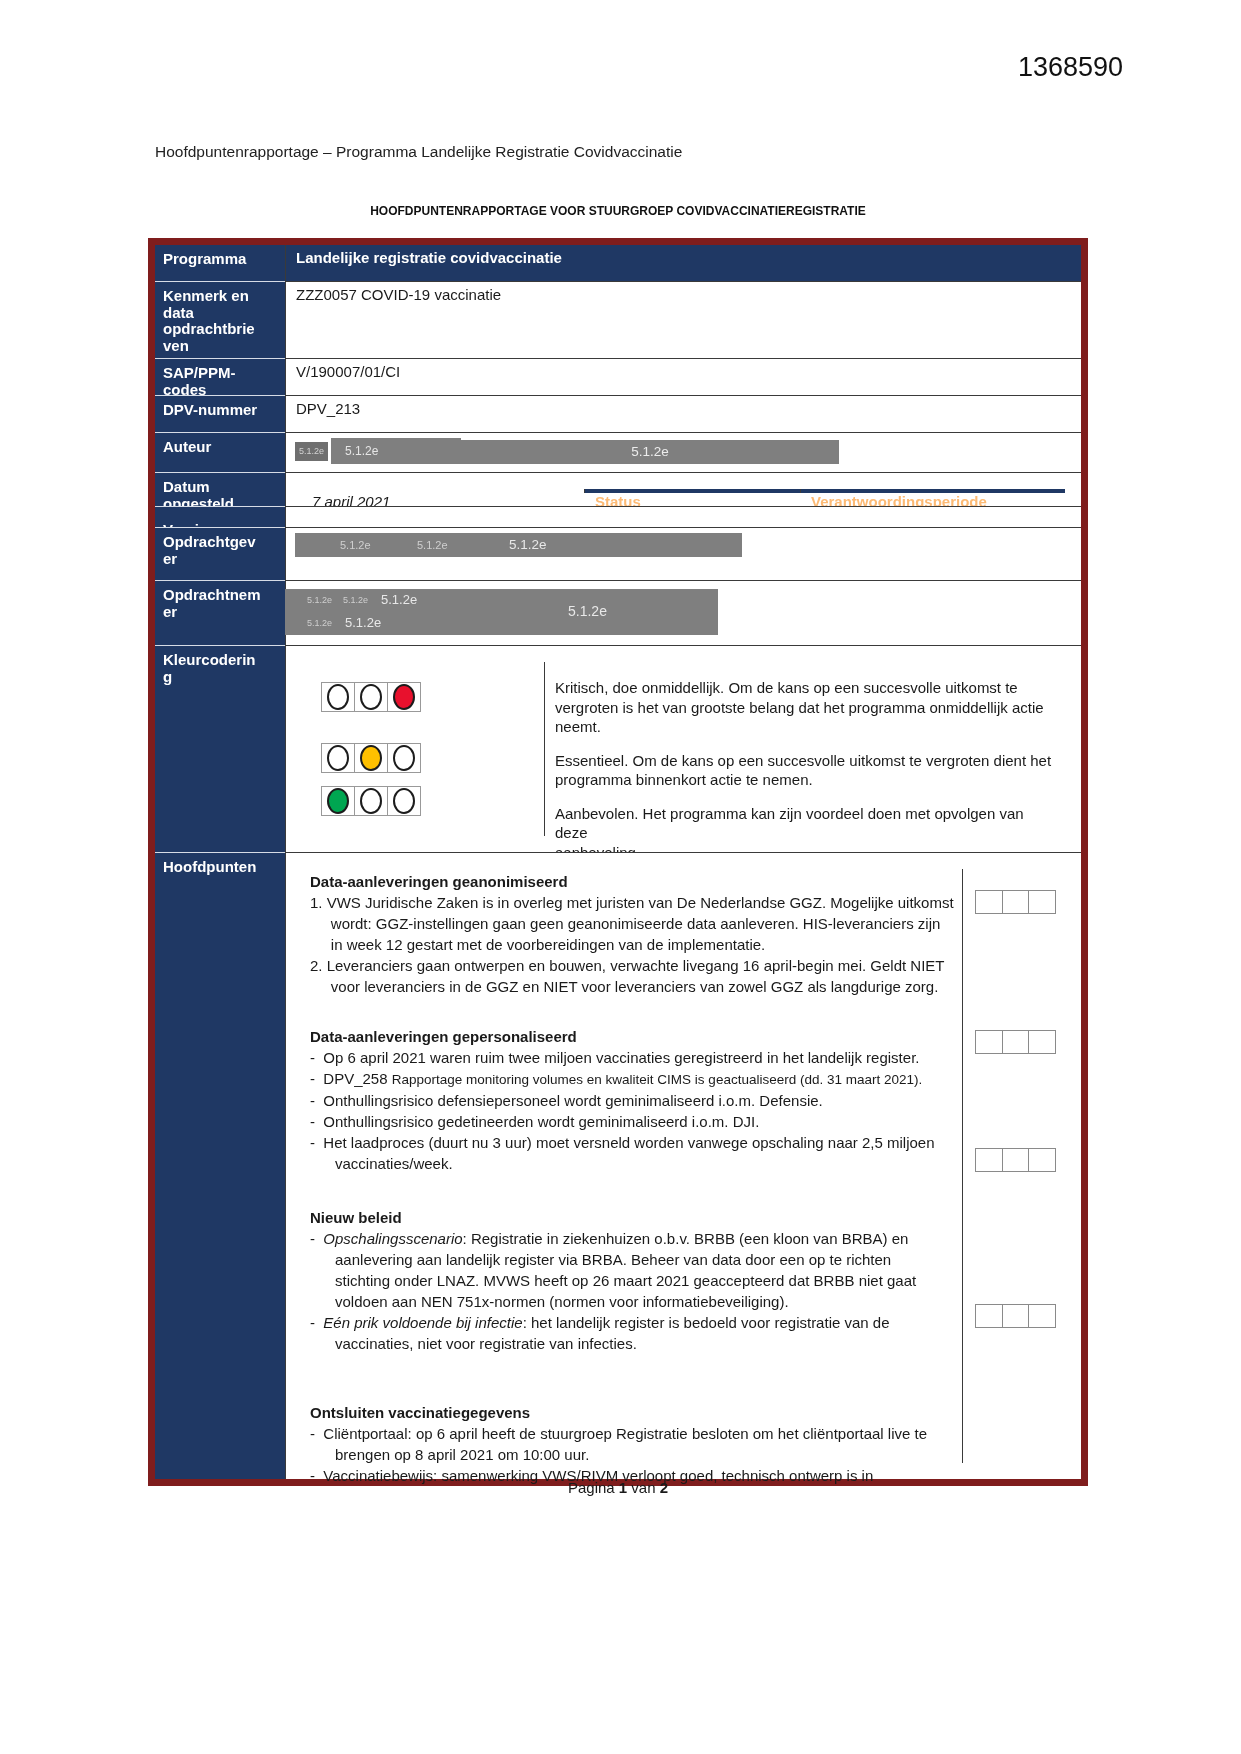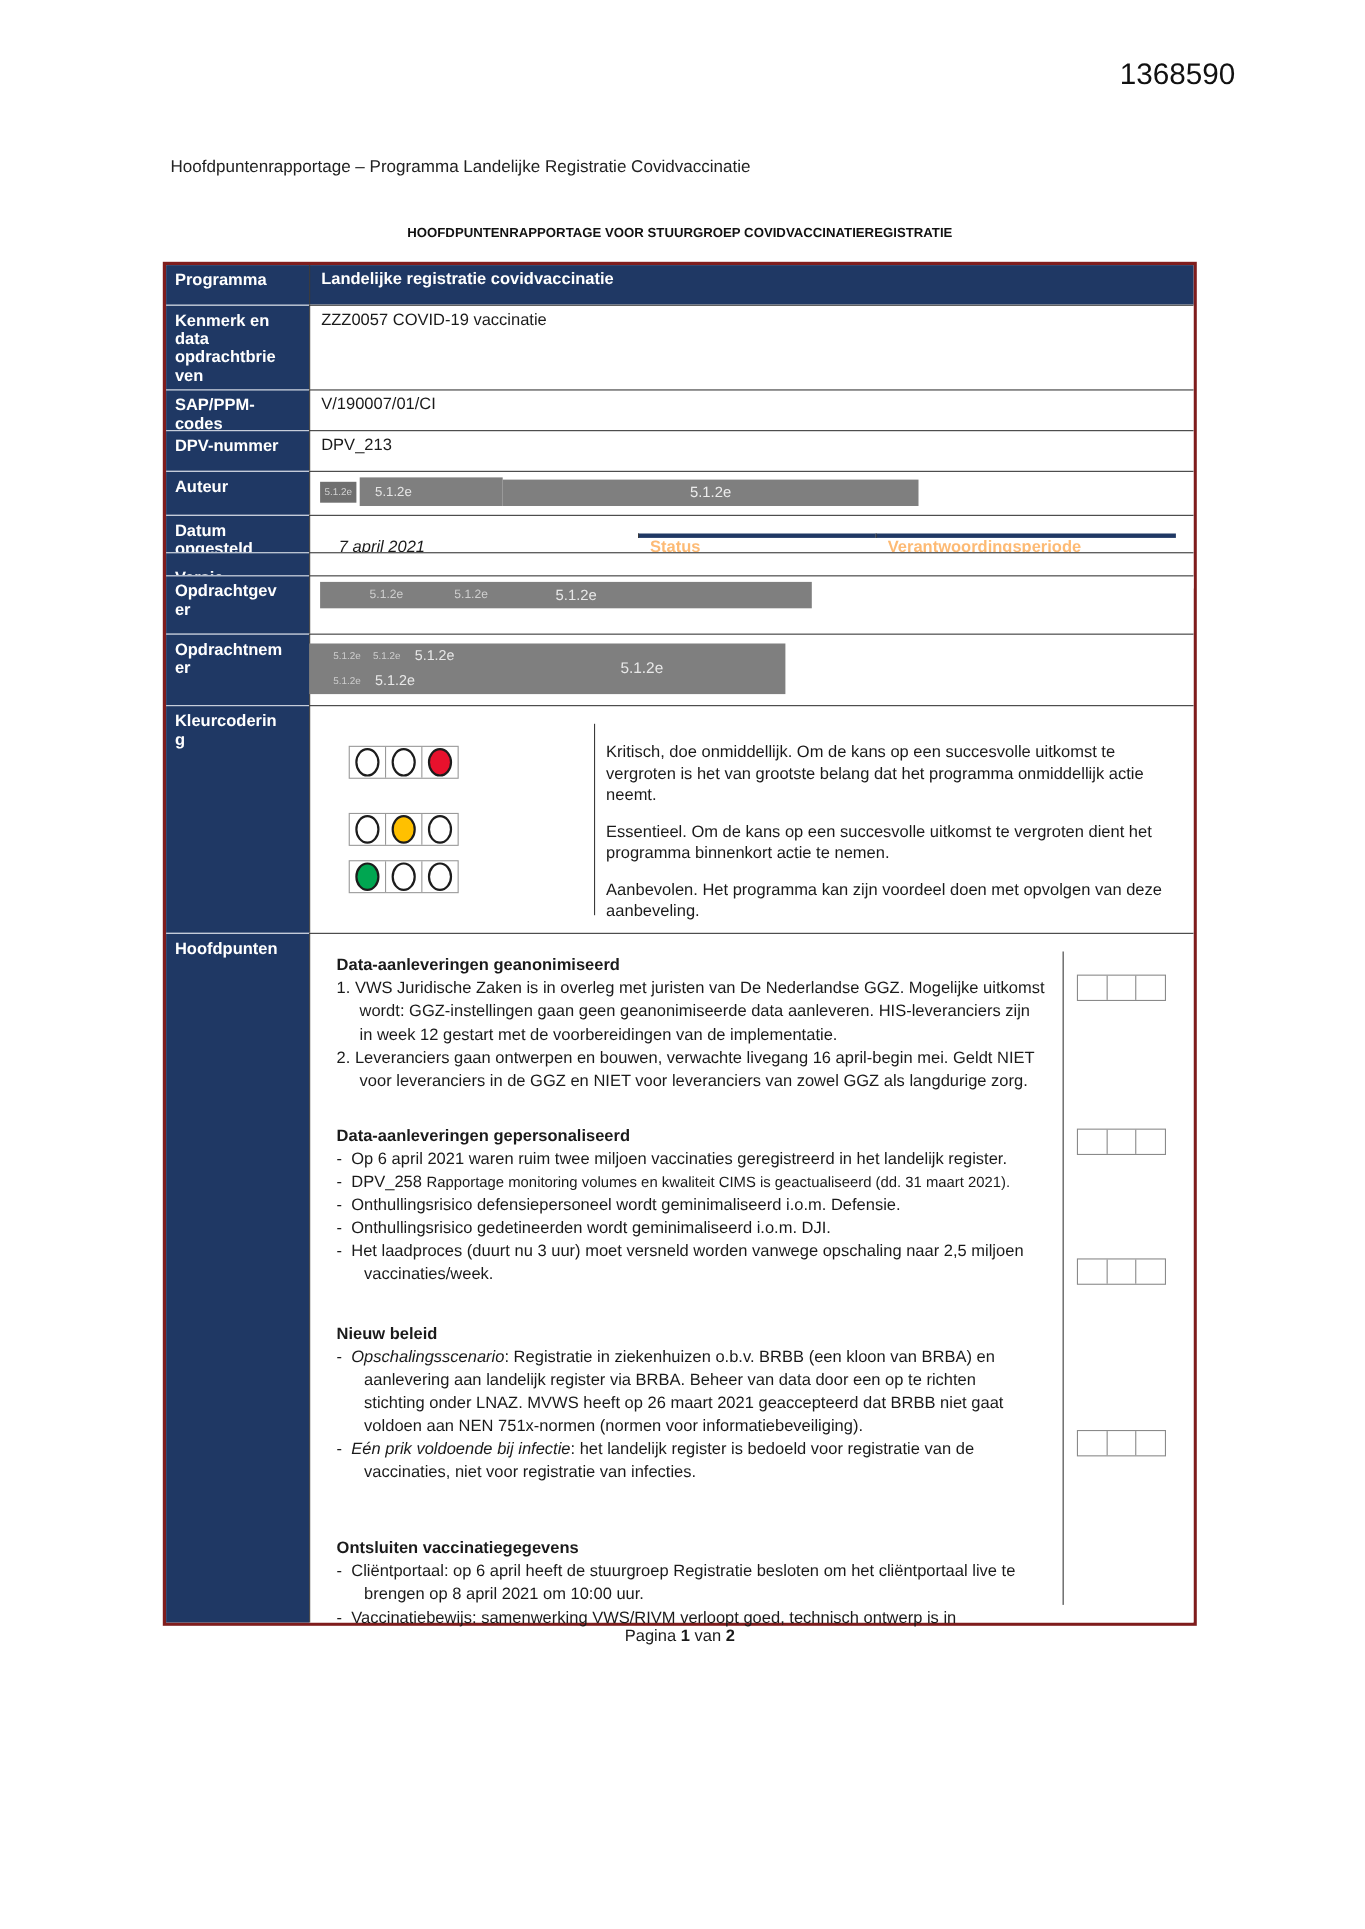--- a/index.html
+++ b/index.html
@@ -6,21 +6,21 @@
   html, body { background: #ffffff; }
   #page {
     position: relative; width: 1241px; height: 1754px; background: #ffffff;
     font-family: "Liberation Sans", sans-serif; color: #1a1a1a; overflow: hidden;
   }
   .docnum { position: absolute; top: 52px; right: 118px; font-size: 27px; color: #111; }
   .hdrline { position: absolute; left: 155px; top: 143px; font-size: 15.5px; color: #222; }
   .title { position: absolute; left: 148px; top: 204px; width: 940px; text-align: center;
            font-size: 12px; font-weight: bold; color: #111; }
 
-  .tbl { position: absolute; left: 148px; top: 238px; width: 940px; border: 3px solid #7f1d1d; }
+  .tbl { position: absolute; left: 148px; top: 238px; width: 940px; border: 7px solid #7f1d1d; }
   .row { display: flex; width: 100%; }
   .lbl {
     width: 130px; flex: 0 0 130px; background: #1f3864; color: #ffffff; font-weight: bold;
     font-size: 15px; line-height: 16.5px; padding: 6px 2px 0 8px; white-space: pre-line;
   }
   .row + .row .lbl { border-top: 1px solid #d6dce6; }
   .val, .valwrap { flex: 1 1 auto; background: #fff; border-left: 1px solid #3a3a3a; position: relative; }
   .val { font-size: 15px; padding: 4px 6px 0 10px; }
   .row + .row .val, .row + .row .valwrap { border-top: 1px solid #3a3a3a; }
   .val.blue { background: #1f3864; color: #ffffff; font-weight: bold; }

